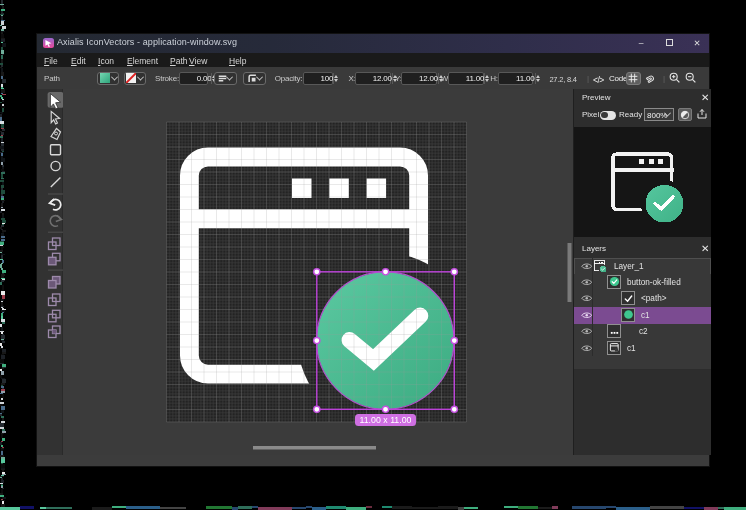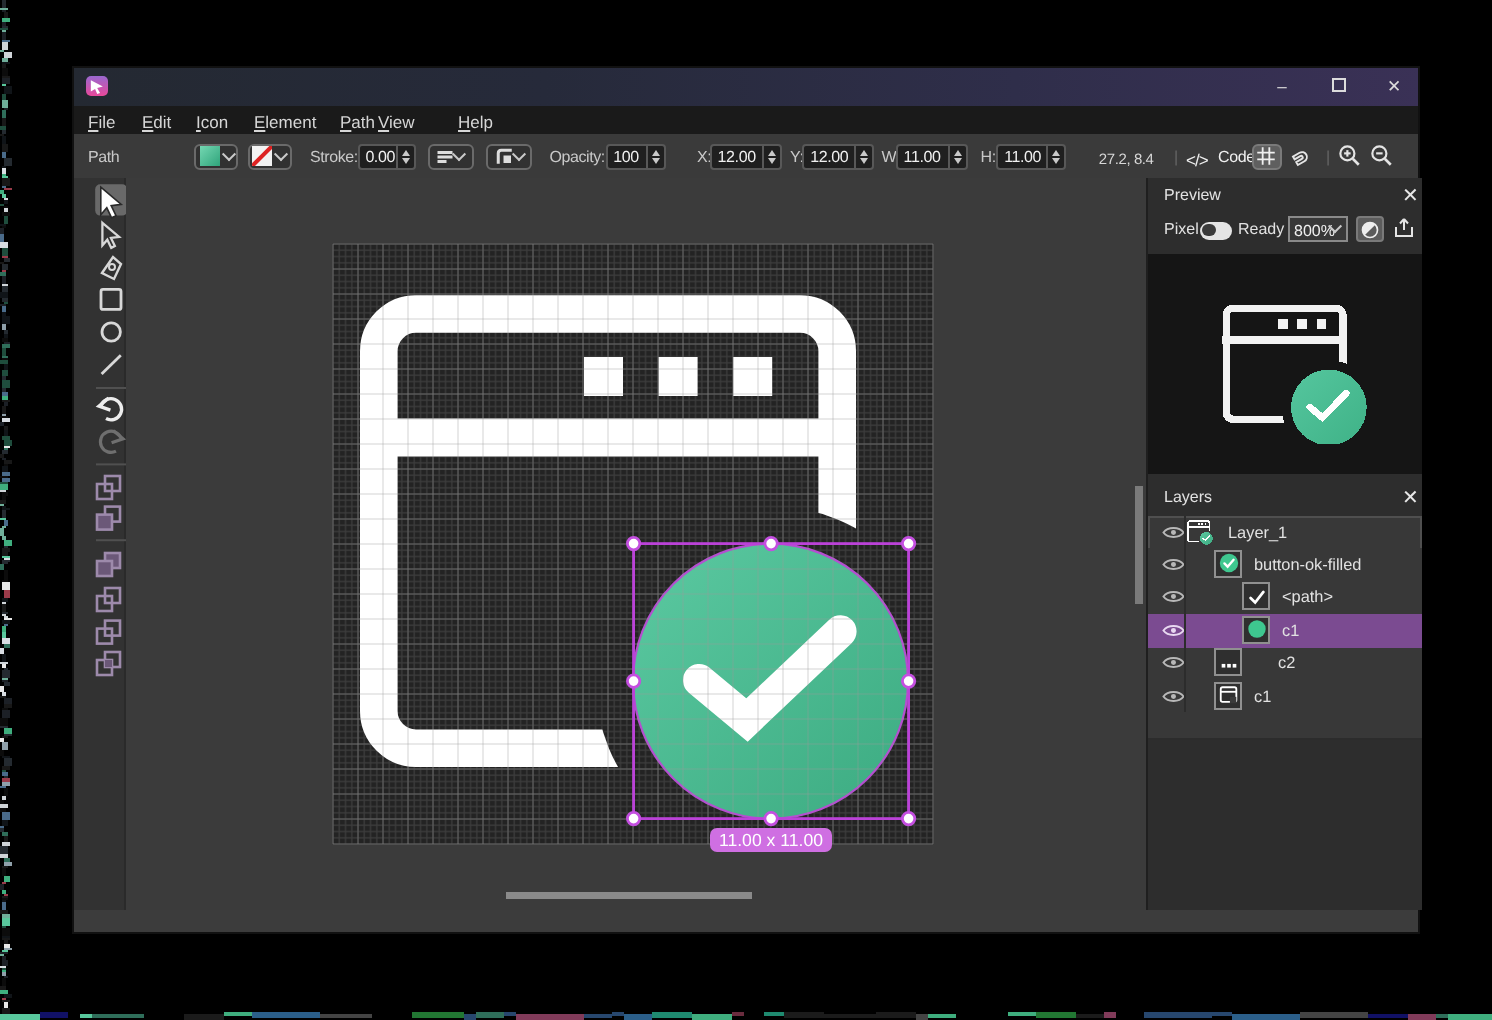--- a/index.html
+++ b/index.html
@@ -7,21 +7,21 @@
 #appico{position:absolute;left:6px;top:3.5px;width:10.5px;height:10.5px;border-radius:2.5px;background:linear-gradient(180deg,#9a68cf,#e8489a)}
 #appico svg{position:absolute;left:1px;top:1px}
 #title{position:absolute;left:20px;top:3px;font-size:9px;color:#ccd1d9;letter-spacing:0.1px}
 .wbtn{position:absolute;top:0;width:28px;height:19px;color:#dcdcdc;text-align:center;font-size:8.5px;line-height:18px}
 #menubar{position:absolute;left:0;top:19px;width:100%;height:14px;background:#1a1a1a;color:#d6d6d6;font-size:8.5px}
 #menubar span{position:absolute;top:2.5px}
 #toolbar{position:absolute;left:0;top:33px;width:100%;height:22px;background:#3a3a3a;color:#c9c9c9;font-size:8px;letter-spacing:-0.2px}
 #toolbar .lbl{position:absolute;top:7px}
 .tbx{position:absolute;top:4.5px;height:13.5px;border:1px solid #6a6a6a;border-radius:3px;background:#313131;display:flex;align-items:center;justify-content:center}
 .spin{position:absolute;top:5px;height:12.5px;border:1px solid #585858;border-radius:2px;background:#1f1f1f;display:flex;align-items:center}
-.sv{flex:1;color:#f0f0f0;font-size:8px;padding-left:3px;letter-spacing:-0.2px}
+.sv{flex:1;color:#f0f0f0;font-size:8px;padding-left:17px;letter-spacing:-0.2px}
 .sp{width:9px;height:100%;border-left:1px solid #585858;display:flex;flex-direction:column;align-items:center;justify-content:center;gap:1.5px}
 .up{width:0;height:0;border-left:2.5px solid transparent;border-right:2.5px solid transparent;border-bottom:3px solid #c9c9c9}
 .dn{width:0;height:0;border-left:2.5px solid transparent;border-right:2.5px solid transparent;border-top:3px solid #c9c9c9}
 .chev{width:5px;height:5px;border-right:1.3px solid #c9c9c9;border-bottom:1.3px solid #c9c9c9;transform:rotate(45deg) translate(-1px,-1px)}
 #toolstrip{position:absolute;left:0;top:55px;width:26px;height:366px;background:#323232;border-right:1px solid #2a2a2a}
 #canvas{position:absolute;left:26px;top:55px;width:510px;height:366px}
 #rpanel{position:absolute;left:536px;top:55px;width:138px;height:366px;background:#2d2d2d;border-left:1px solid #1f1f1f}
 #statusbar{position:absolute;left:0;top:421px;width:100%;height:13px;background:#1b1b1b;color:#cfcfcf;font-size:7.5px}
 .shead{color:#f2f2f2;font-size:10px}
 .prow{position:absolute;color:#e2e2e2;font-size:8px}
@@ -316,20 +316,21 @@
     <rect x="718" y="2" width="6" height="2" fill="#2f6e5a"></rect>
     <rect x="724" y="2" width="34" height="3" fill="#3fae7e"></rect>
   </svg>
 <div id="win">
   <div id="titlebar">
     <div id="appico">
         <svg width="8.5" height="8.5" viewBox="0 0 24 24">
           <path d="M4 3 L21 12 L13 14 L17 21 L13 22.5 L10 15.5 L4 19 Z" fill="#fff"></path>
         </svg>
       </div>
+    <div id="title">Axialis IconVectors - application-window.svg</div>
     <div class="wbtn" style="left:590px">–</div>
     <div class="wbtn" style="left:618px"><span style="display:inline-block;width:7px;height:7px;border:1px solid #dcdcdc;vertical-align:0px"></span></div>
     <div class="wbtn" style="left:646px">✕</div>
   </div>
   <div id="menubar">
     <span style="left:7px"><u>F</u>ile</span>
       <span style="left:34px"><u>E</u>dit</span>
     <span style="left:61px"><u>I</u>con</span>
       <span style="left:90px"><u>E</u>lement</span>
     <span style="left:133px"><u>P</u>ath</span>

